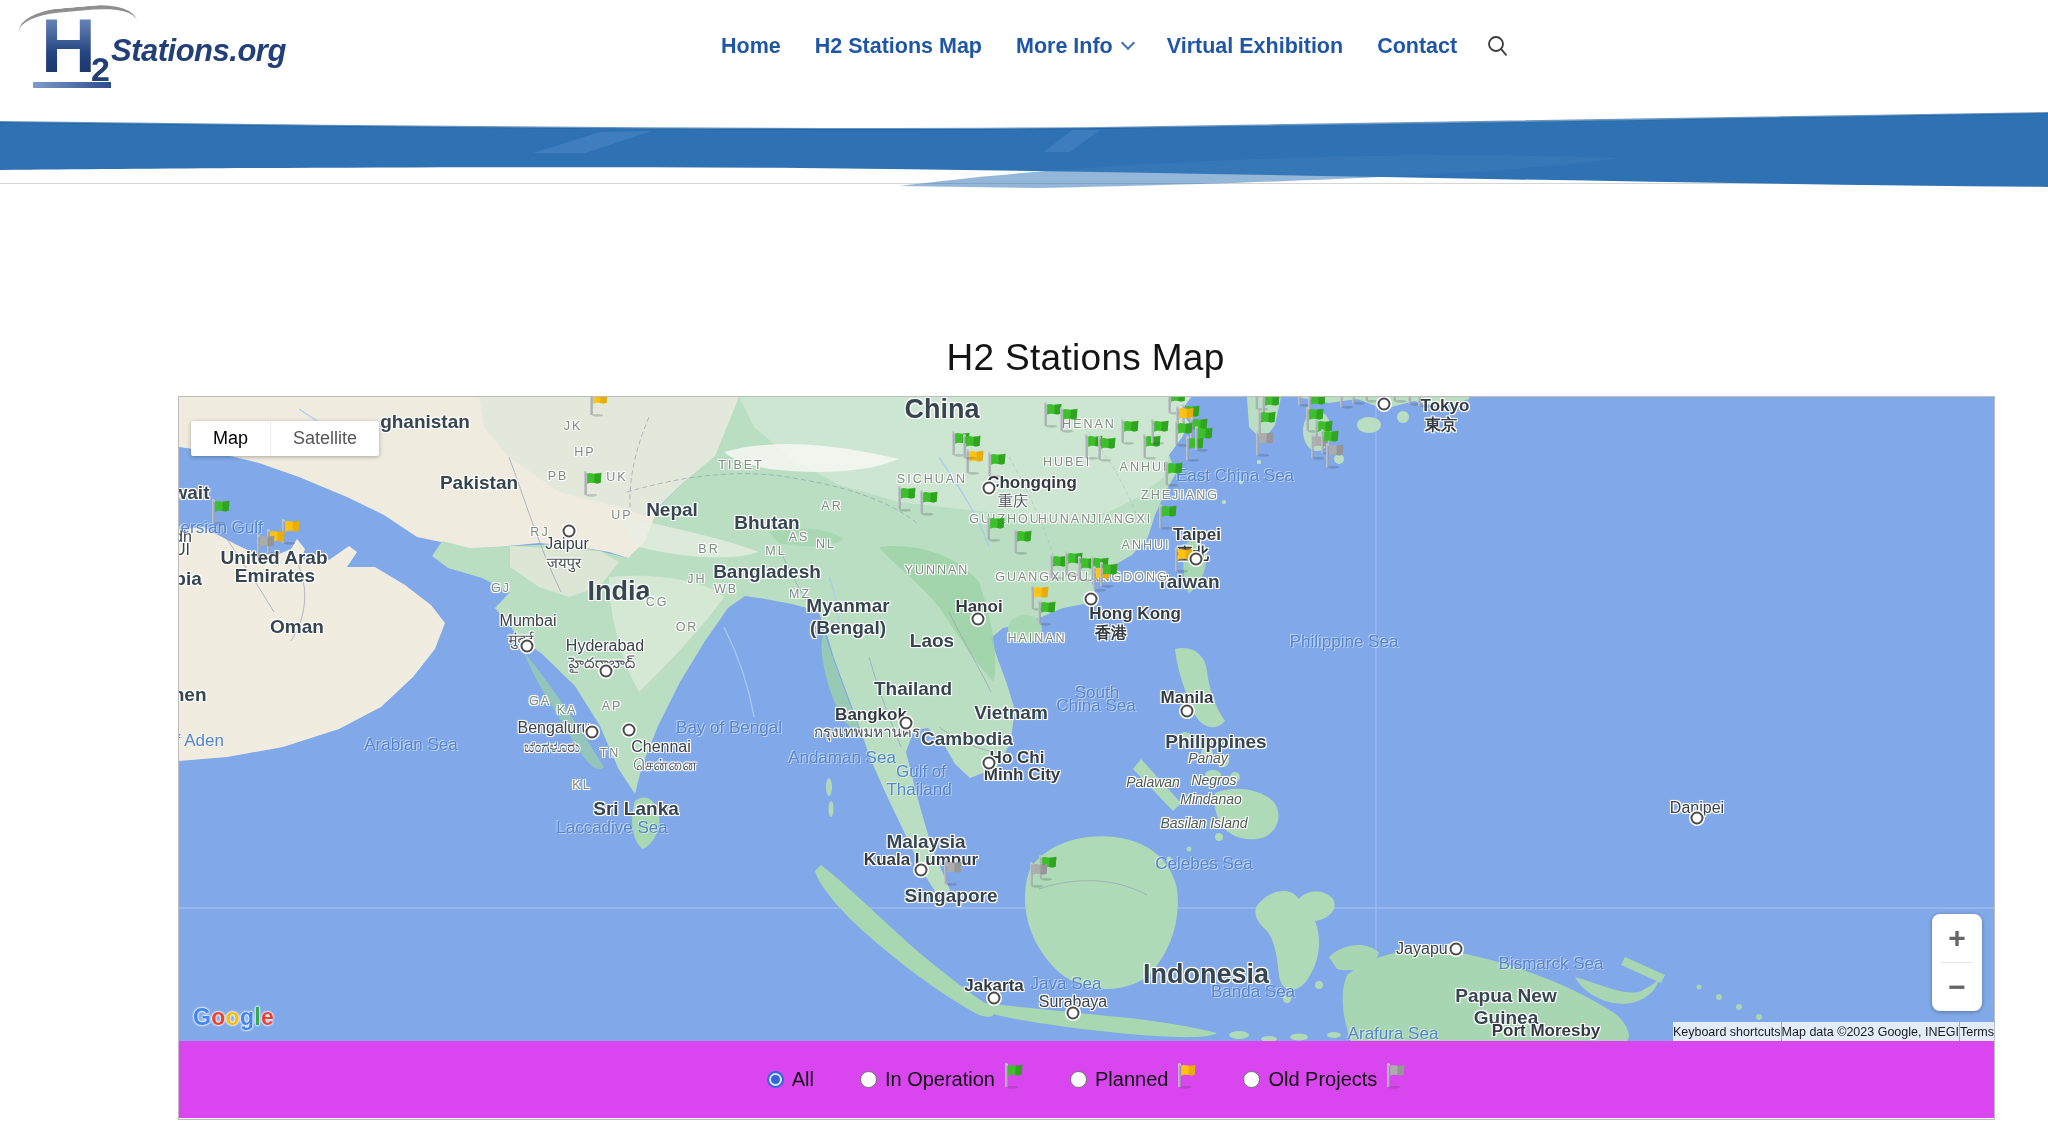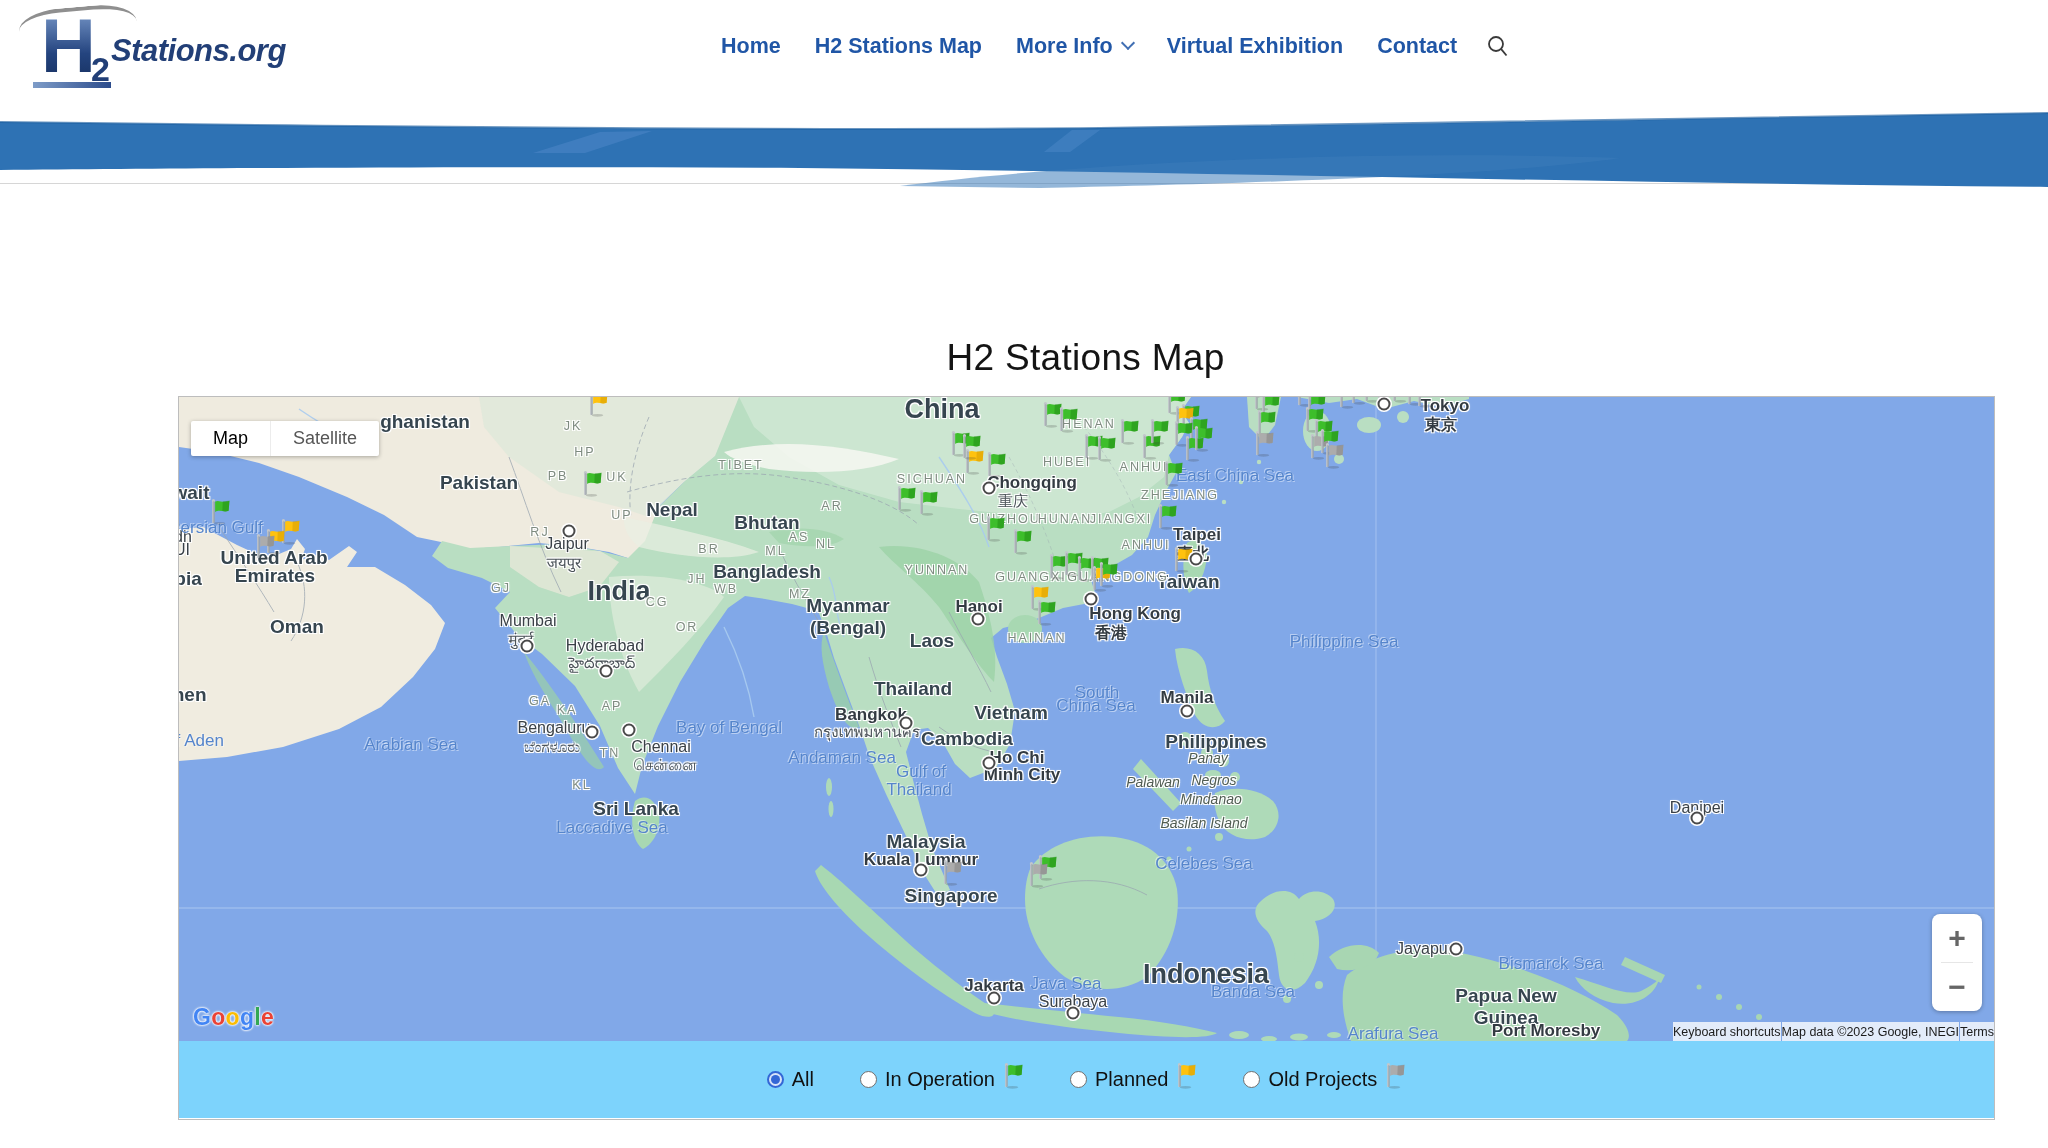--- a/index.html
+++ b/index.html
@@ -73,21 +73,21 @@
   .zoombtn{flex:1;display:flex;align-items:center;justify-content:center;font-size:30px;font-weight:700;color:#666;cursor:pointer;line-height:1;}
   .zoomdiv{height:1px;background:#e6e6e6;margin:0 9px;}
 
   .googlelogo{position:absolute;left:14px;bottom:10px;font-size:23px;font-weight:700;letter-spacing:.3px;cursor:pointer;
     text-shadow:0 0 2px #fff,0 0 2px #fff,0 0 3px #fff;}
   .attrib{position:absolute;right:0;bottom:0;height:19px;display:flex;align-items:stretch;font-size:12.5px;color:#1b1b1b;}
   .attrseg{background:rgba(255,255,255,.78);padding:0 0;display:flex;align-items:center;margin-left:1px;white-space:nowrap;}
   .attrseg.link{cursor:pointer;}
 
   
-  .legend{position:absolute;left:0;top:644px;width:100%;height:77px;background:#7dd3fc;
+  .legend{position:absolute;left:0;top:644px;width:100%;height:77px;background:#d946ef;
     display:flex;align-items:center;justify-content:center;gap:46px;border-top:0;}
   .lopt{display:flex;align-items:center;gap:8px;font-size:20px;color:#111;cursor:pointer;}
   .radio{width:17px;height:17px;border:1px solid #707070;border-radius:50%;background:#fff;display:flex;box-sizing:border-box;}
   .radio.on{border:2px solid #3367D6;background:#D7E3F9;}
   .rdot{width:9px;height:9px;margin:auto;border-radius:50%;background:#3367D6;}
   .lflag{width:21px;height:28px;margin-top:-8px;}
 </style>
 </head>
 <body>
 

